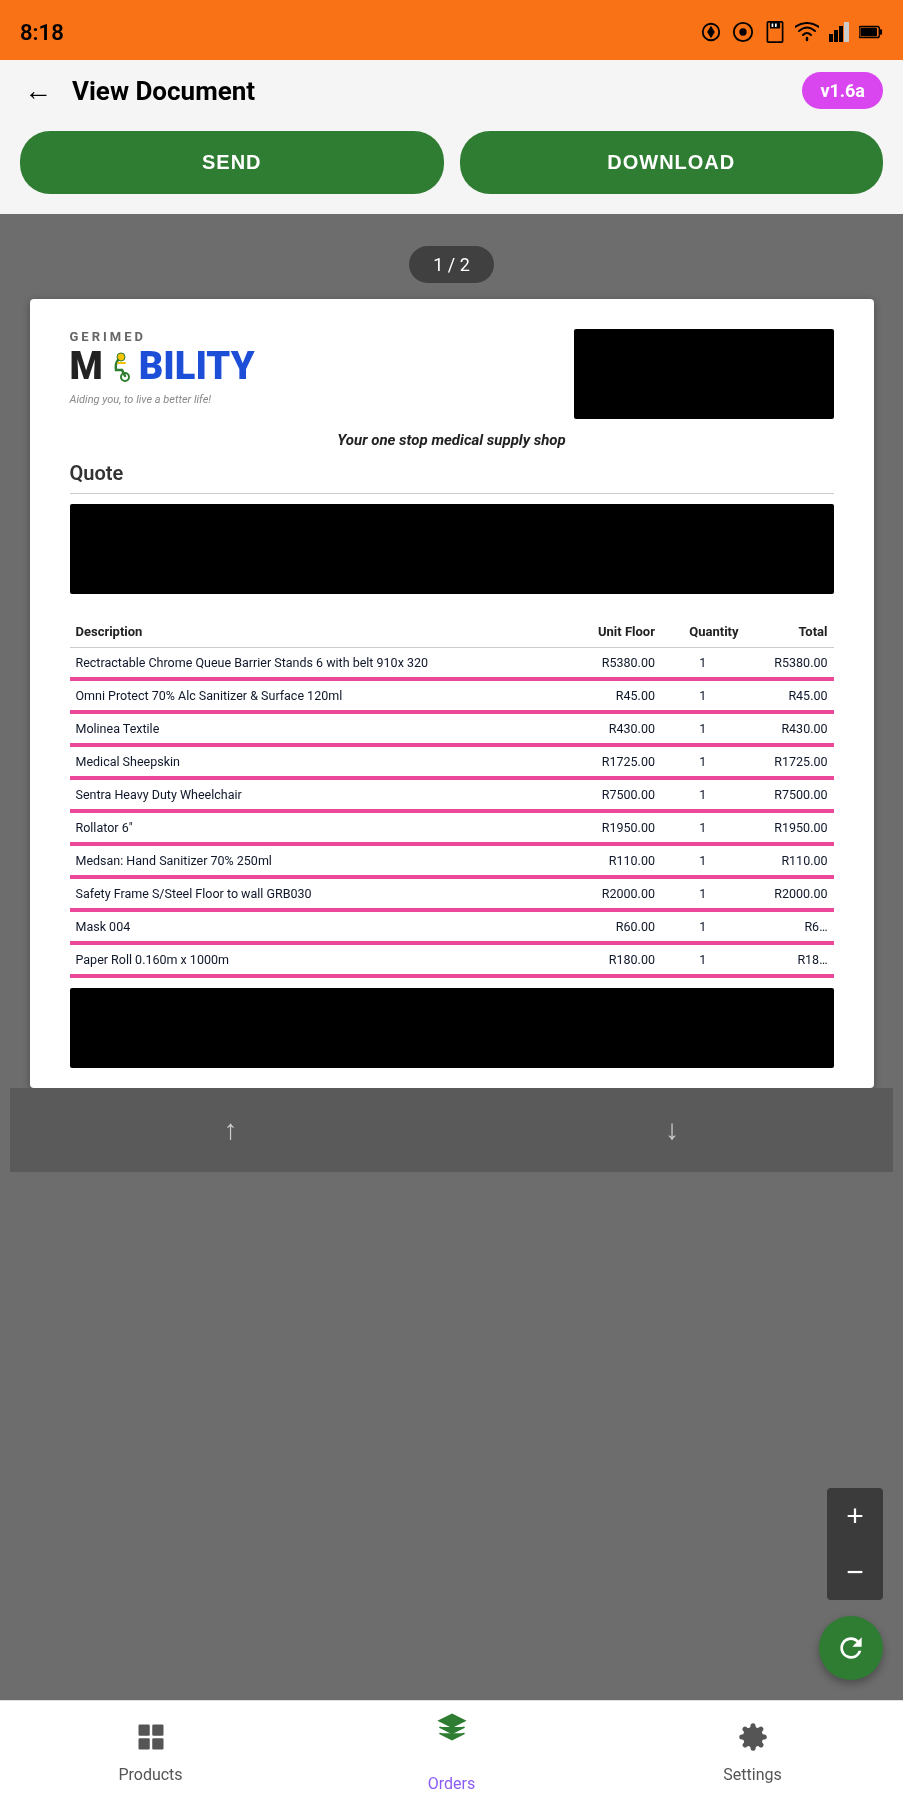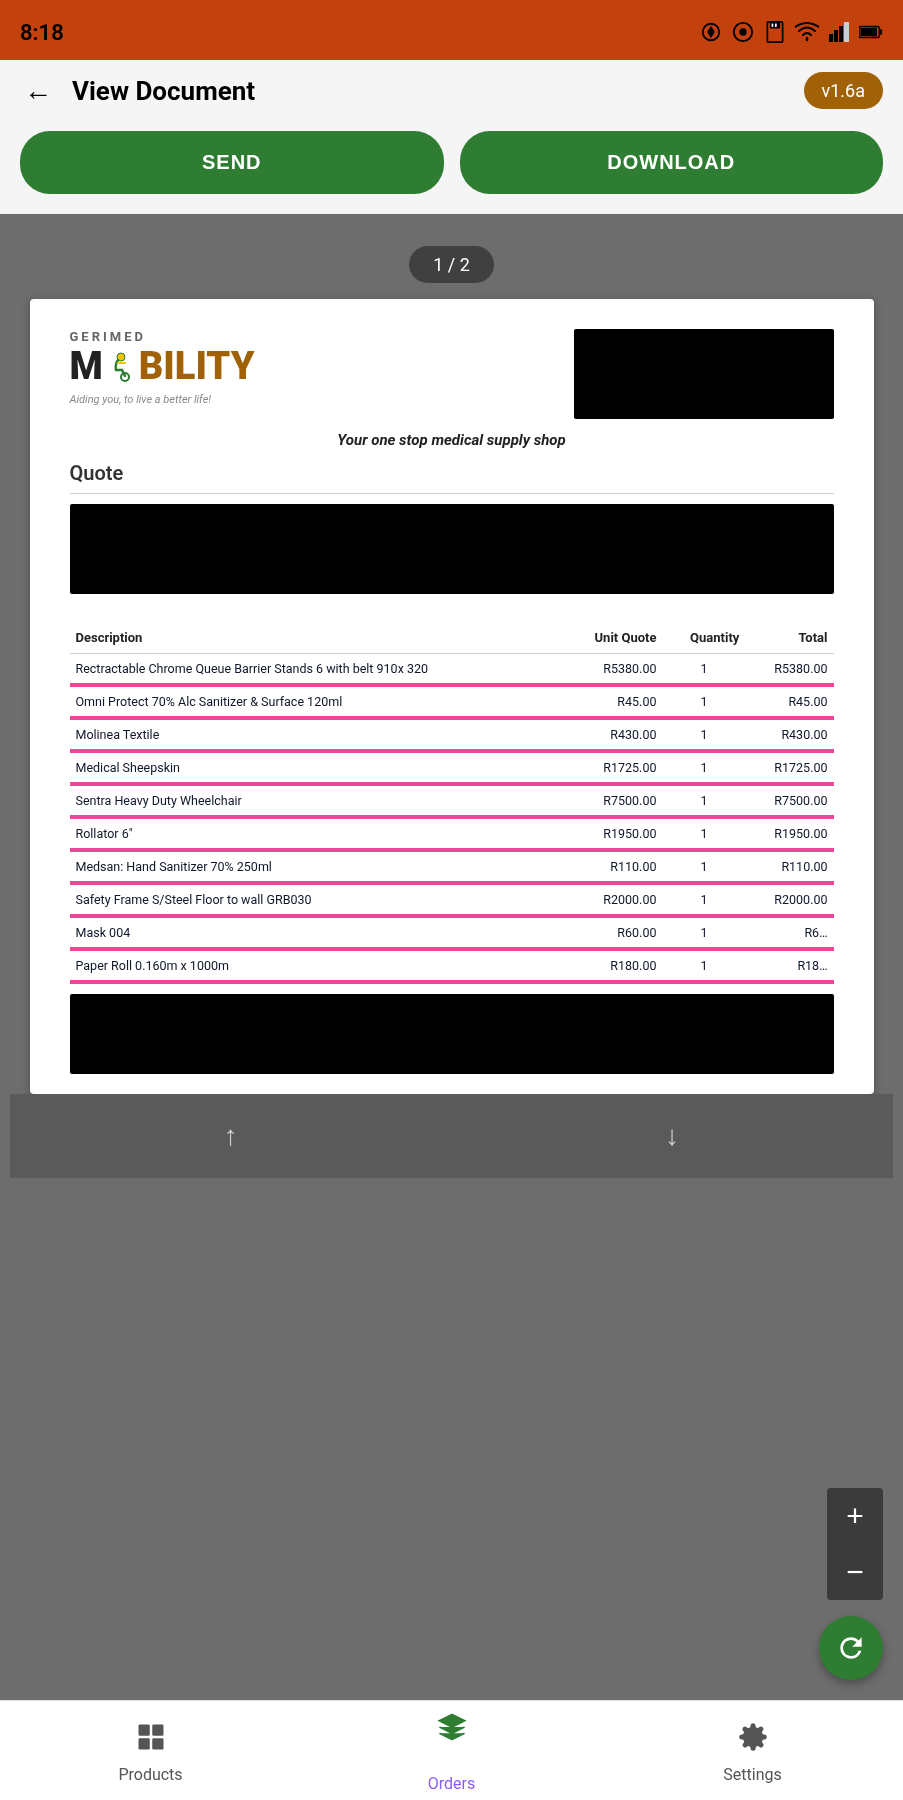--- a/index.html
+++ b/index.html
@@ -8,21 +8,21 @@
       width: 903px;
       min-height: 1800px;
       font-family: 'Roboto', Arial, sans-serif;
       background: #f5f5f5;
       display: flex;
       flex-direction: column;
     }
 
     
     .status-bar {
-      background: #c2410c;
+      background: #f97316;
       display: flex;
       justify-content: space-between;
       align-items: center;
       padding: 12px 20px 8px 20px;
       height: 60px;
     }
     .status-time {
       font-size: 22px;
       font-weight: 600;
       color: #000;
@@ -57,26 +57,26 @@
       padding: 4px;
     }
     .header-title {
       flex: 1;
       font-size: 26px;
       font-weight: 700;
       color: #000;
       text-align: left;
     }
     .version-badge {
-      background: #a16207;
+      background: #d946ef;
       color: white;
       border-radius: 30px;
       padding: 8px 18px;
       font-size: 18px;
-      font-weight: 400;
+      font-weight: 700;
     }
 
     
     .action-buttons {
       display: flex;
       gap: 16px;
       padding: 0 20px 20px 20px;
     }
     .action-btn {
       flex: 1;
@@ -161,21 +161,21 @@
       width: 100%;
       height: 90px;
       border-radius: 2px;
       margin: 10px 0;
     }
 
     
     .doc-table {
       width: 100%;
       border-collapse: collapse;
-      margin-top: 28px;
+      margin-top: 22px;
       font-size: 13px;
     }
     .doc-table th {
       font-weight: 700;
       text-align: left;
       padding: 8px 6px;
       border-bottom: 1px solid #ccc;
       color: #222;
     }
     .doc-table th.right { text-align: right; }
@@ -393,42 +393,42 @@
             <circle cx="16" cy="7" r="4" fill="none" stroke="#2e7d32" stroke-width="1"></circle>
 
             <path d="M13 10 Q10 14 11 20 L17 20" stroke="#2e7d32" stroke-width="2.5" fill="none" stroke-linecap="round"></path>
 
             <path d="M13 13 L20 13" stroke="#f5c300" stroke-width="2" stroke-linecap="round"></path>
 
             <path d="M17 20 L20 26" stroke="#2e7d32" stroke-width="2.5" stroke-linecap="round"></path>
 
             <circle cx="20" cy="27" r="4" fill="none" stroke="#2e7d32" stroke-width="2"></circle>
           </svg>
-          <span style="font-size:38px;font-weight:900;color:#a16207;">BILITY</span>
+          <span style="font-size:38px;font-weight:900;color:#1d4ed8;">BILITY</span>
         </div>
         <div>
           <span style="font-size:11px;color:#888;font-style:italic;">Aiding you, to live a better life!</span>
         </div>
       </div>
 
       <div class="doc-black-box"></div>
     </div>
 
     <div class="doc-subtitle">Your one stop medical supply shop</div>
 
     <div class="doc-quote-title">Quote</div>
     <hr class="doc-divider">
 
     <div class="doc-info-box"></div>
 
     <table class="doc-table">
       <thead>
         <tr>
           <th>Description</th>
-          <th class="right">Unit Quote</th>
+          <th class="right">Unit Floor</th>
           <th class="right">Quantity</th>
           <th class="right">Total</th>
         </tr>
       </thead>
       <tbody id="table-body">
       <tr>
             <td>Rectractable Chrome Queue Barrier Stands 6 with belt 910x 320</td>
             <td class="right">R5380.00</td>
             <td class="center">1</td>
             <td class="right">R5380.00</td>

